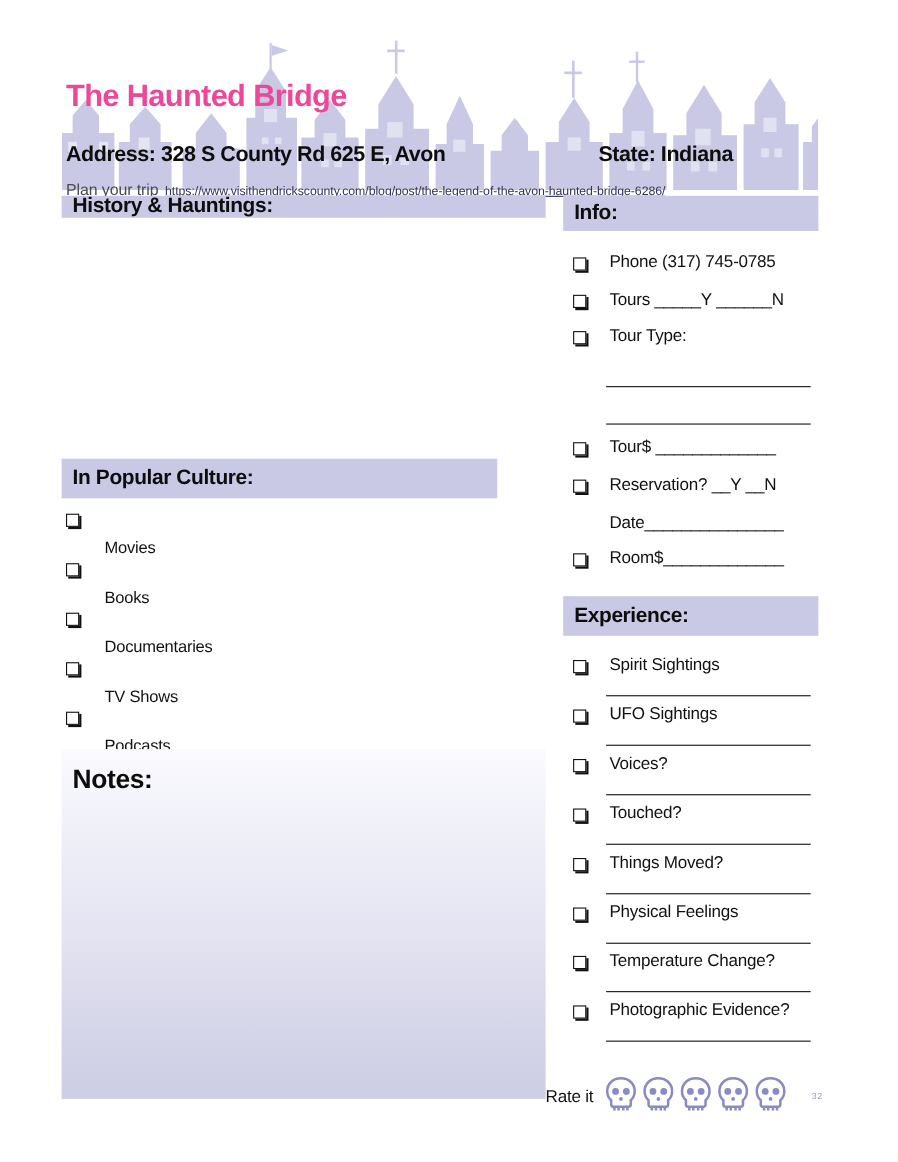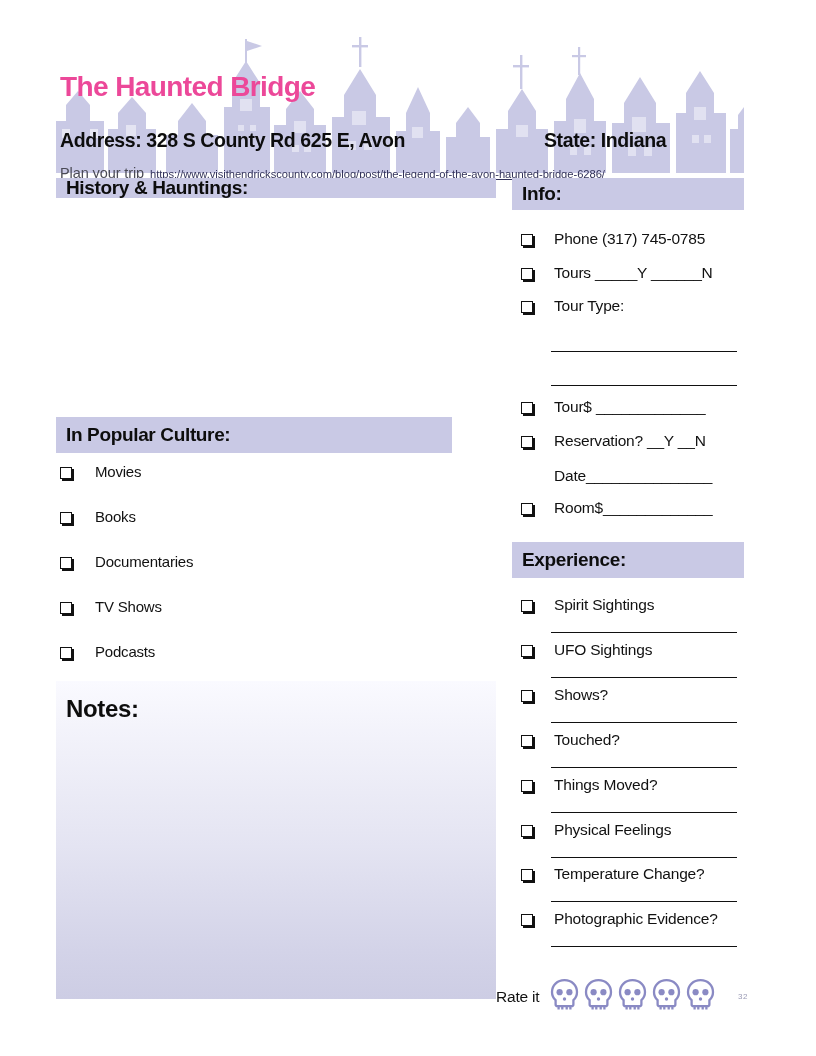--- a/index.html
+++ b/index.html
@@ -152,21 +152,21 @@
   }
   .check-label {
     font-size: 15px;
     color: #111;
     letter-spacing: -0.2px;
     line-height: 1.05;
   }
 
   
   .pc-item { left: 60px; }
-  .pc-item .check-label { margin-left: 22px; font-size: 15px; }
+  .pc-item .check-label { margin-left: 22px; font-size: 15px; margin-top: 27px; }
 
   
   .info-item { left: 521px; }
   .info-item .check-label { margin-left: 20px; font-size: 15.5px; }
 
   
   .exp-item { left: 521px; }
   .exp-item .check-label { margin-left: 20px; font-size: 15.5px; }
 
   .plain-row {
@@ -396,21 +396,21 @@
   <div class="rule" style="left:551px; top:632px; width:186px;"></div>
 
   <div class="check-row exp-item" style="top:642px">
     <span class="cbox"></span>
     <span class="check-label">UFO Sightings</span>
   </div>
   <div class="rule" style="left:551px; top:677px; width:186px;"></div>
 
   <div class="check-row exp-item" style="top:687px">
     <span class="cbox"></span>
-    <span class="check-label">Shows?</span>
+    <span class="check-label">Voices?</span>
   </div>
   <div class="rule" style="left:551px; top:722px; width:186px;"></div>
 
   <div class="check-row exp-item" style="top:732px">
     <span class="cbox"></span>
     <span class="check-label">Touched?</span>
   </div>
   <div class="rule" style="left:551px; top:767px; width:186px;"></div>
 
   <div class="check-row exp-item" style="top:777px">

